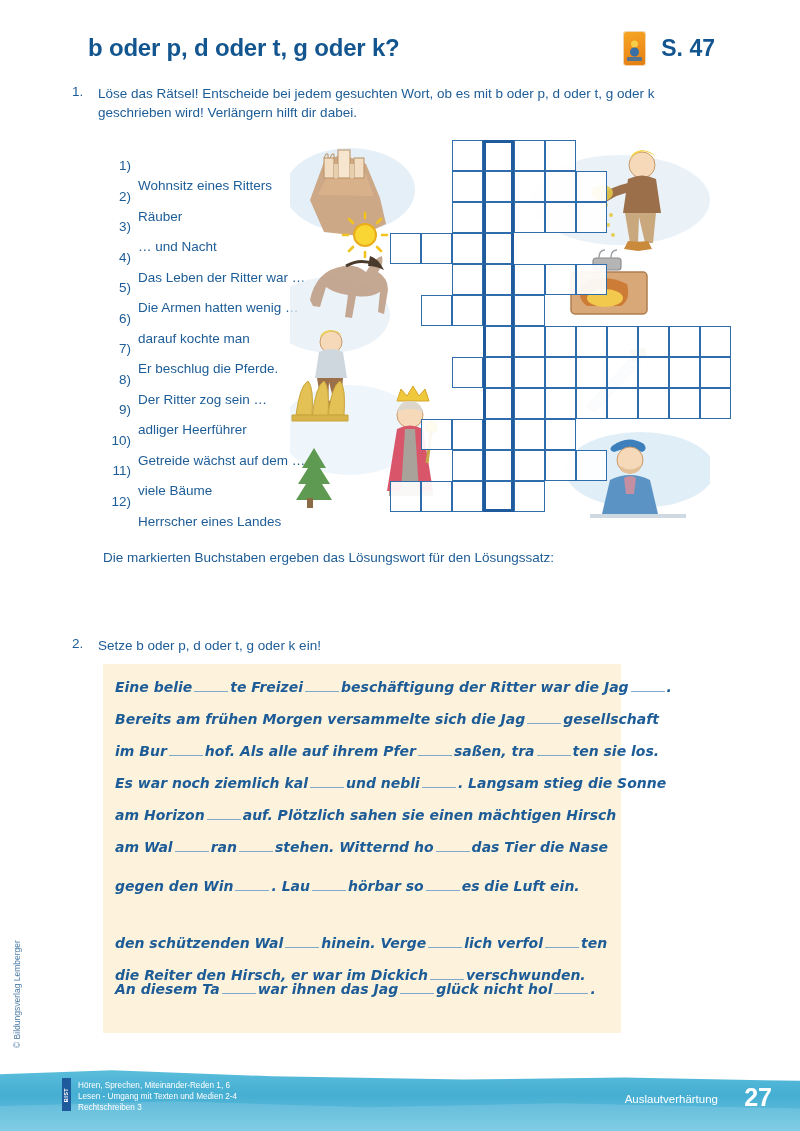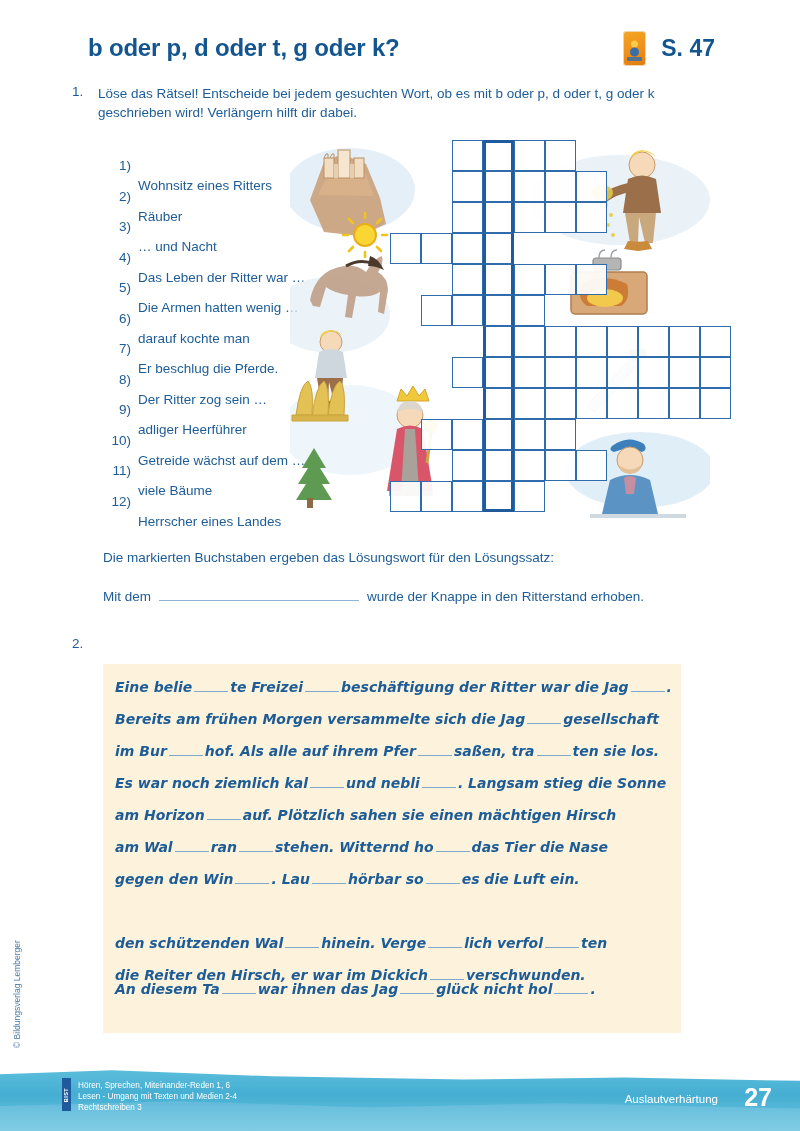--- a/index.html
+++ b/index.html
@@ -68,21 +68,21 @@
 
   
   .sol-line1{position:absolute;left:103px;top:550px;font-size:13.5px;color:#1d5c96;}
   .sol-line2{position:absolute;left:103px;top:586px;font-size:13.5px;color:#1d5c96;
              display:flex;align-items:baseline;gap:0;white-space:nowrap;}
   .blankline{display:inline-block;width:200px;border-bottom:1.2px solid #8fb4d4;
              margin:0 8px;height:14px;}
 
   
   .cloze{
-    position:absolute;left:103px;top:664px;width:578px;height:369px;
+    position:absolute;left:103px;top:664px;width:518px;height:369px;
     background:#fdf3dd;
   }
   .cloze-line{
     position:absolute;left:12px;font-style:italic;font-weight:bold;
     font-size:14px;color:#1d5c96;white-space:nowrap;
     font-family:"DejaVu Sans", sans-serif;
   }
   .gap{display:inline-block;width:34px;border-bottom:1.3px solid #7fa8cd;
        height:13px;margin:0 2px;vertical-align:baseline;}
 
@@ -362,38 +362,34 @@
       <div class="cell" style="left: 155px; top: 310px;"></div>
       <div class="cell" style="left: 186px; top: 310px;"></div>
       <div class="cell" style="left: 0px; top: 341px;"></div>
       <div class="cell" style="left: 31px; top: 341px;"></div>
       <div class="cell" style="left: 62px; top: 341px;"></div>
       <div class="cell sol sol-bot" style="left: 93px; top: 341px;"></div>
       <div class="cell" style="left: 124px; top: 341px;"></div>
     </div>
 
   <div class="sol-line1">Die markierten Buchstaben ergeben das Lösungswort für den Lösungssatz:</div>
-  <div class="sol-line2">
-    <span>Mit dem</span>
-    <span class="blankline"></span>
-    <span>wurde der Knappe in den Ritterstand erhoben.</span>
-  </div>
 
   <div class="task" id="task2">
     <div class="task-num">2.</div>
+    <div class="task-text">Setze b oder p, d oder t, g oder k ein!</div>
   </div>
 
   <div class="cloze" id="cloze-box">
       <div class="cloze-line" style="top: 14px;"><span>Eine belie</span><span class="gap"></span><span>te Freizei</span><span class="gap"></span><span>beschäftigung der Ritter war die Jag</span><span class="gap"></span><span>.</span></div>
       <div class="cloze-line" style="top: 46px;"><span>Bereits am frühen Morgen versammelte sich die Jag</span><span class="gap"></span><span>gesellschaft</span></div>
       <div class="cloze-line" style="top: 78px;"><span>im Bur</span><span class="gap"></span><span>hof. Als alle auf ihrem Pfer</span><span class="gap"></span><span>saßen, tra</span><span class="gap"></span><span>ten sie los.</span></div>
       <div class="cloze-line" style="top: 110px;"><span>Es war noch ziemlich kal</span><span class="gap"></span><span>und nebli</span><span class="gap"></span><span>. Langsam stieg die Sonne</span></div>
       <div class="cloze-line" style="top: 142px;"><span>am Horizon</span><span class="gap"></span><span>auf. Plötzlich sahen sie einen mächtigen Hirsch</span></div>
       <div class="cloze-line" style="top: 174px;"><span>am Wal</span><span class="gap"></span><span>ran</span><span class="gap"></span><span>stehen. Witternd ho</span><span class="gap"></span><span>das Tier die Nase</span></div>
-      <div class="cloze-line" style="top: 206px; text-align: right;"><span>gegen den Win</span><span class="gap"></span><span>. Lau</span><span class="gap"></span><span>hörbar so</span><span class="gap"></span><span>es die Luft ein.</span></div>
+      <div class="cloze-line" style="top: 213px; text-align: right;"><span>gegen den Win</span><span class="gap"></span><span>. Lau</span><span class="gap"></span><span>hörbar so</span><span class="gap"></span><span>es die Luft ein.</span></div>
       <div class="cloze-line" style="top: 270px;"><span>den schützenden Wal</span><span class="gap"></span><span>hinein. Verge</span><span class="gap"></span><span>lich verfol</span><span class="gap"></span><span>ten</span></div>
       <div class="cloze-line" style="top: 302px;"><span>die Reiter den Hirsch, er war im Dickich</span><span class="gap"></span><span>verschwunden.</span></div>
       <div class="cloze-line" style="top: 316px;"><span>An diesem Ta</span><span class="gap"></span><span>war ihnen das Jag</span><span class="gap"></span><span>glück nicht hol</span><span class="gap"></span><span>.</span></div>
     </div>
 
   <div class="copyright">© Bildungsverlag Lemberger</div>
 
   <div class="footer">
     <div class="footer-band"></div>
     <div class="footer-band2"></div>

